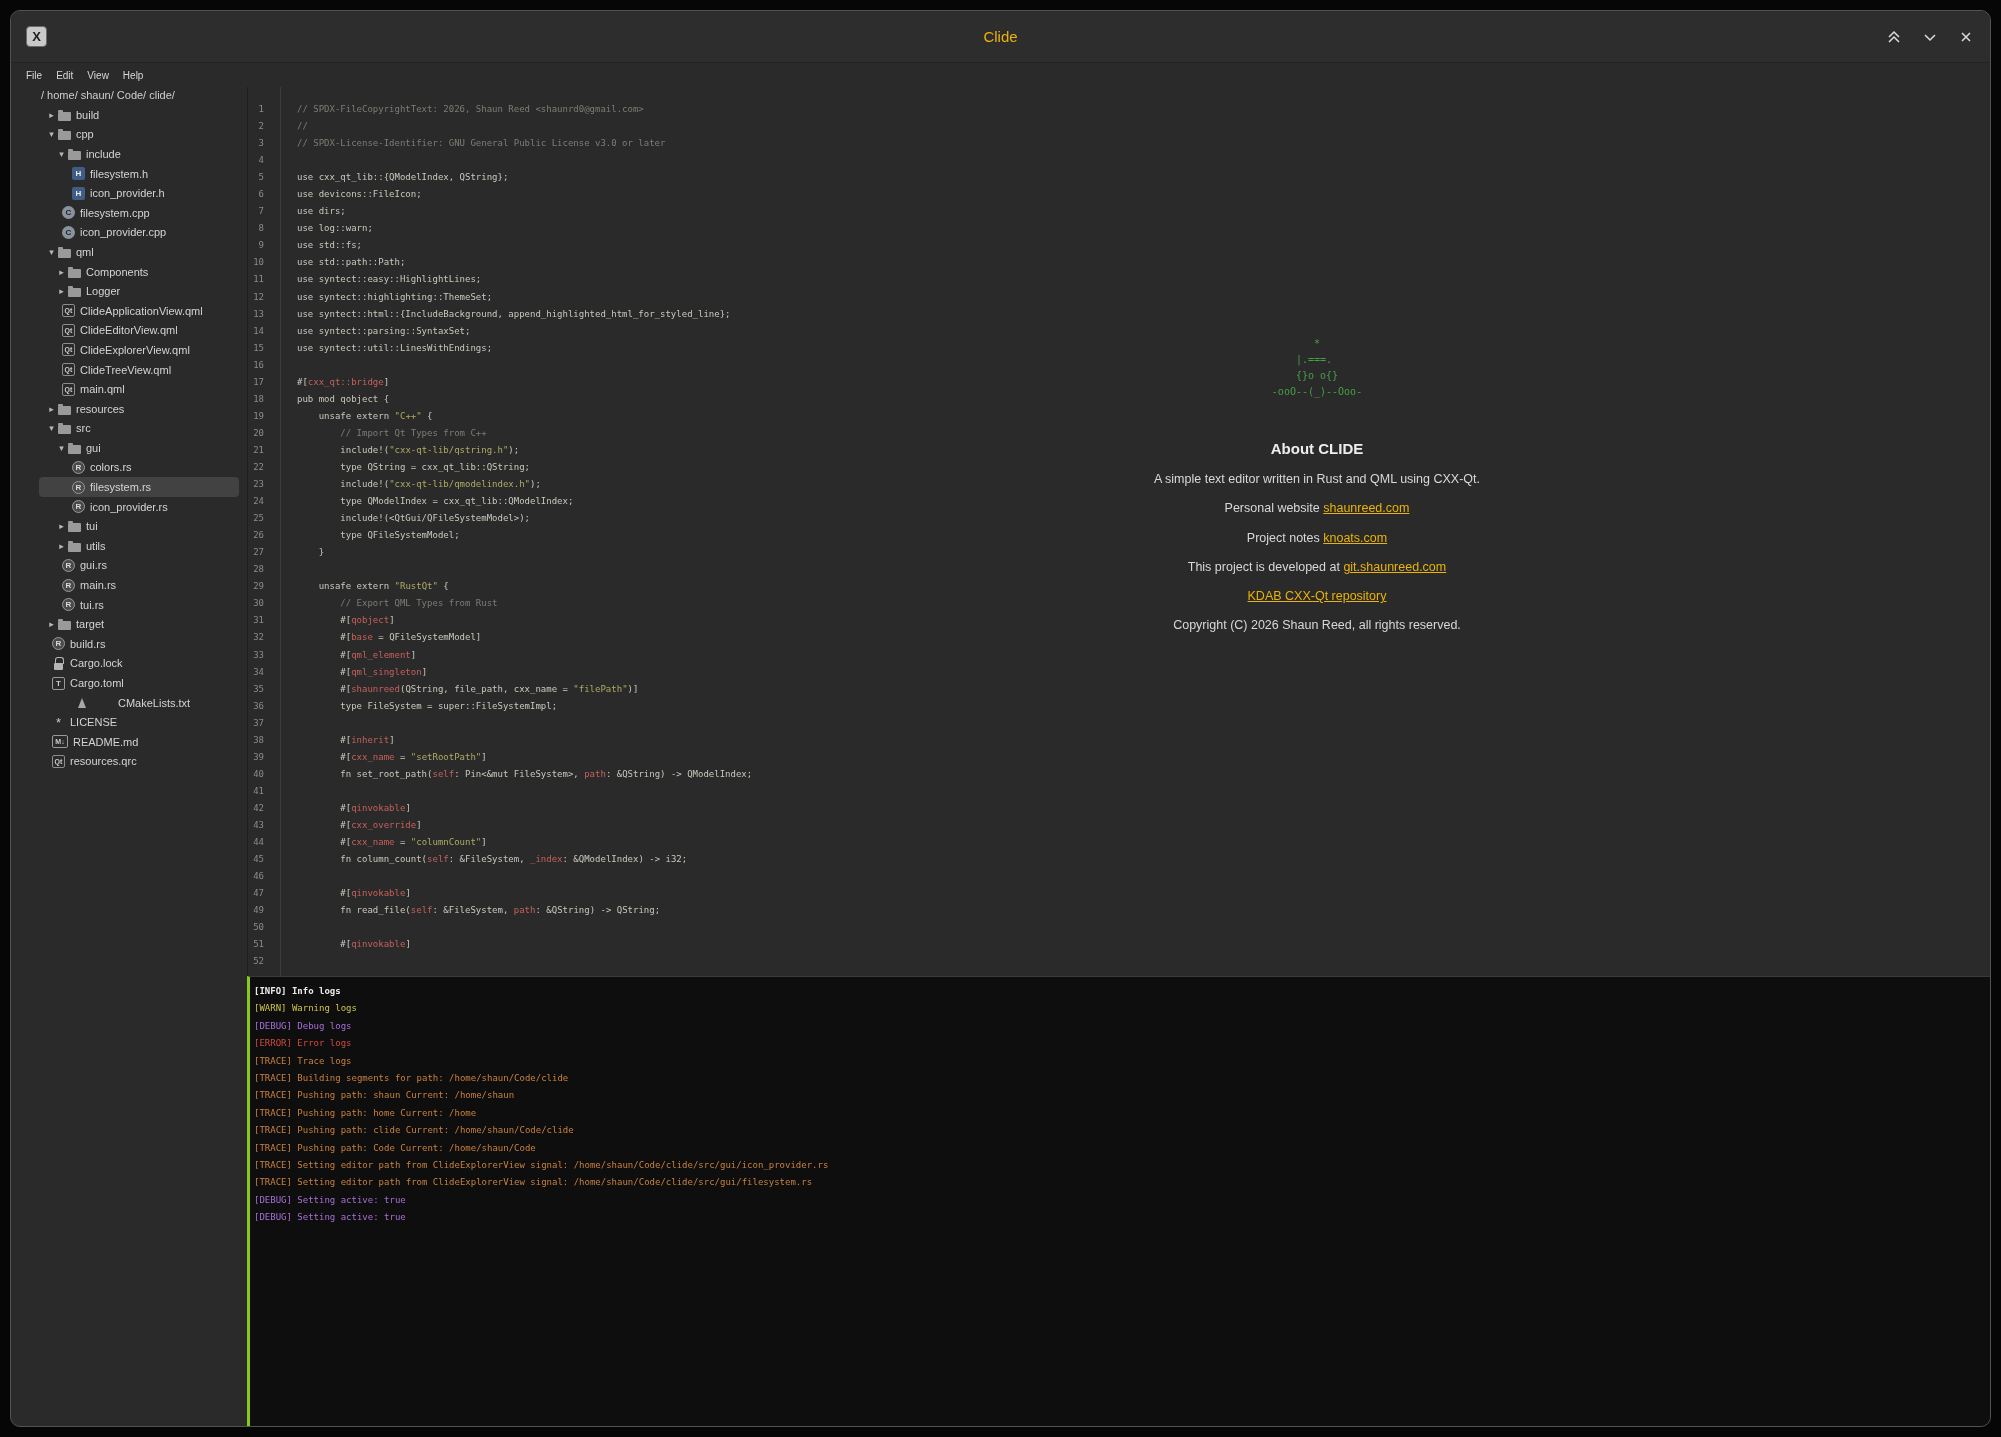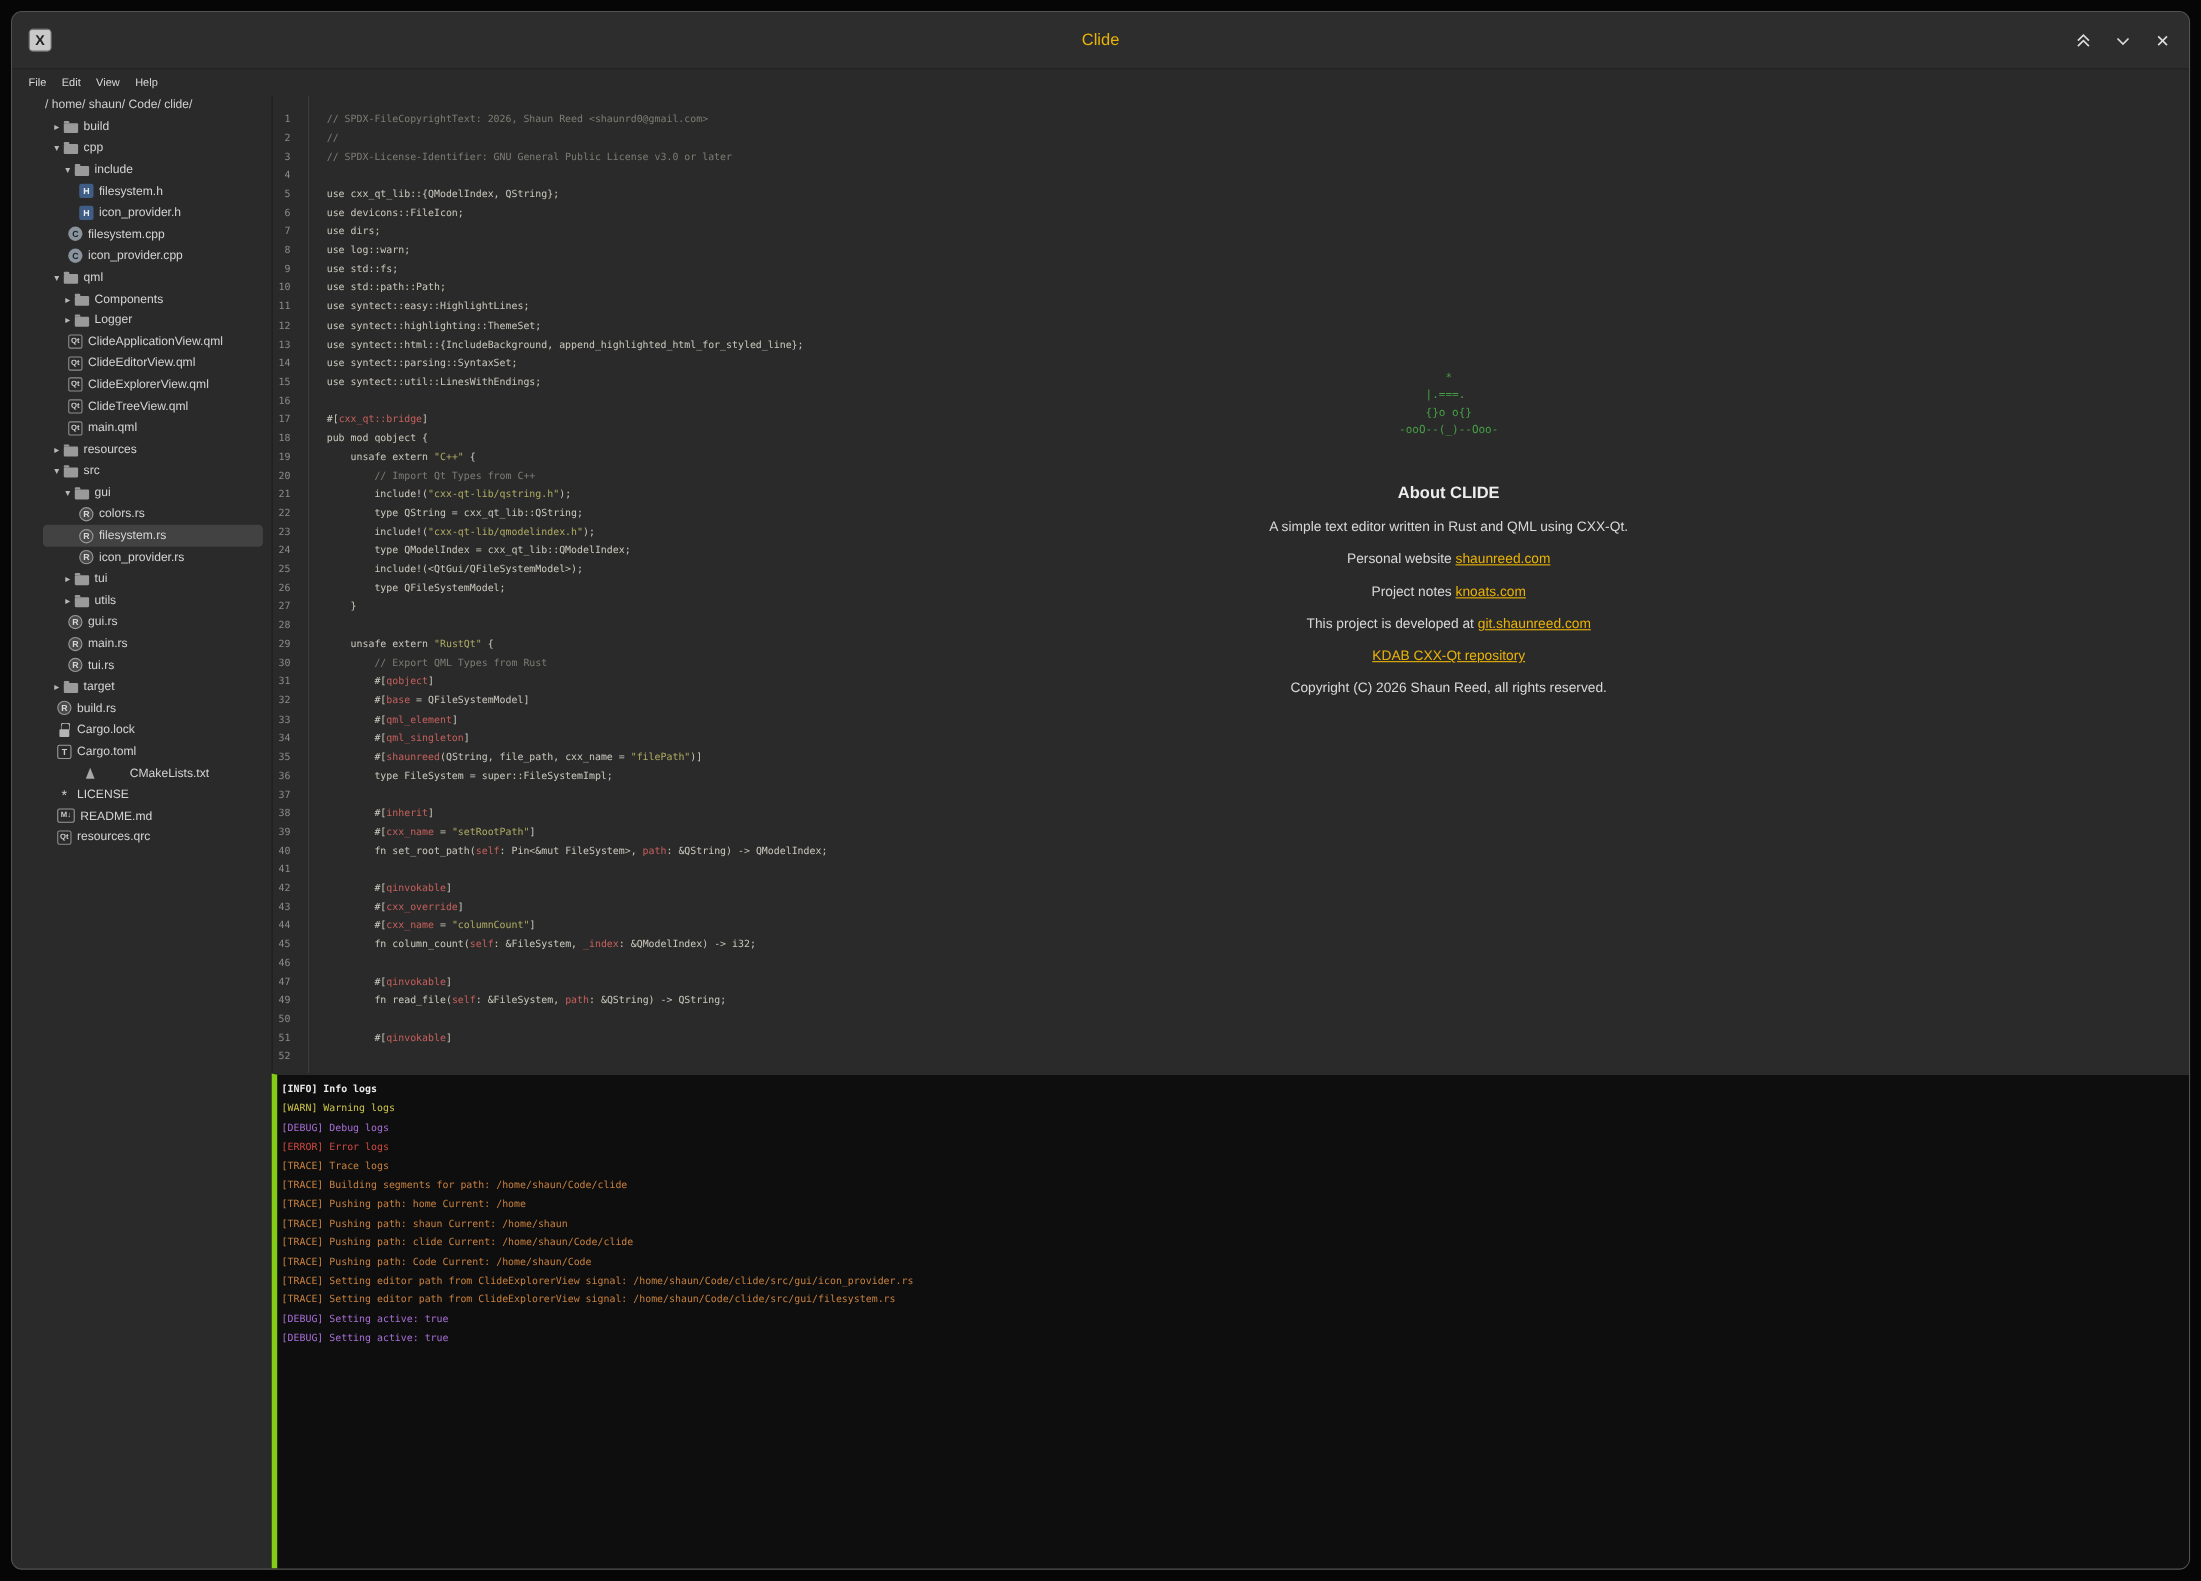--- a/index.html
+++ b/index.html
@@ -58,21 +58,21 @@
   
   .about { position:absolute; left:769px; top:249px; width:600px; text-align:center; }
   .ascii-art { display:inline-block; text-align:left; font-family:"DejaVu Sans Mono",monospace; font-size:10px; line-height:16px;
                color:#46a046; white-space:pre; margin-bottom:40px; }
   .about-title { font-size:15px; font-weight:bold; color:#ededed; margin-bottom:8px; }
   .about-line { font-size:12.5px; color:#d8d8d8; line-height:29.3px; white-space:nowrap; }
   .about-link { color:#eab308; text-decoration:underline; cursor:pointer; }
 
   
   .log-panel { position:absolute; left:236px; right:0; bottom:0; height:450px; background:#0e0e0e;
-               border-top:1px solid #3a3a3a; border-left:5px solid #84cc16;
+               border-top:1px solid #3a3a3a; border-left:3px solid #84cc16;
                font-family:"DejaVu Sans Mono",monospace; font-size:9px; padding:6px 4px; overflow:hidden;margin-top:20px; }
   .log-line { line-height:17.4px; white-space:pre; }
   .log-info  { color:#eaeaea; font-weight:bold; }
   .log-warn  { color:#cfc54a; }
   .log-debug { color:#a76fd6; }
   .log-error { color:#cf4a42; }
   .log-trace { color:#c8813f; }
 </style>
 </head>
 <body>
@@ -356,22 +356,22 @@
     </div>
   </div>
 
   <div class="log-panel">
       <div class="log-line log-info">[INFO] Info logs</div>
       <div class="log-line log-warn">[WARN] Warning logs</div>
       <div class="log-line log-debug">[DEBUG] Debug logs</div>
       <div class="log-line log-error">[ERROR] Error logs</div>
       <div class="log-line log-trace">[TRACE] Trace logs</div>
       <div class="log-line log-trace">[TRACE] Building segments for path: /home/shaun/Code/clide</div>
+      <div class="log-line log-trace">[TRACE] Pushing path: shaun Current: /home/shaun</div>
       <div class="log-line log-trace">[TRACE] Pushing path: home Current: /home</div>
-      <div class="log-line log-trace">[TRACE] Pushing path: shaun Current: /home/shaun</div>
       <div class="log-line log-trace">[TRACE] Pushing path: clide Current: /home/shaun/Code/clide</div>
       <div class="log-line log-trace">[TRACE] Pushing path: Code Current: /home/shaun/Code</div>
       <div class="log-line log-trace">[TRACE] Setting editor path from ClideExplorerView signal: /home/shaun/Code/clide/src/gui/icon_provider.rs</div>
       <div class="log-line log-trace">[TRACE] Setting editor path from ClideExplorerView signal: /home/shaun/Code/clide/src/gui/filesystem.rs</div>
       <div class="log-line log-debug">[DEBUG] Setting active: true</div>
       <div class="log-line log-debug">[DEBUG] Setting active: true</div>
     </div>
 
 </div>
 

